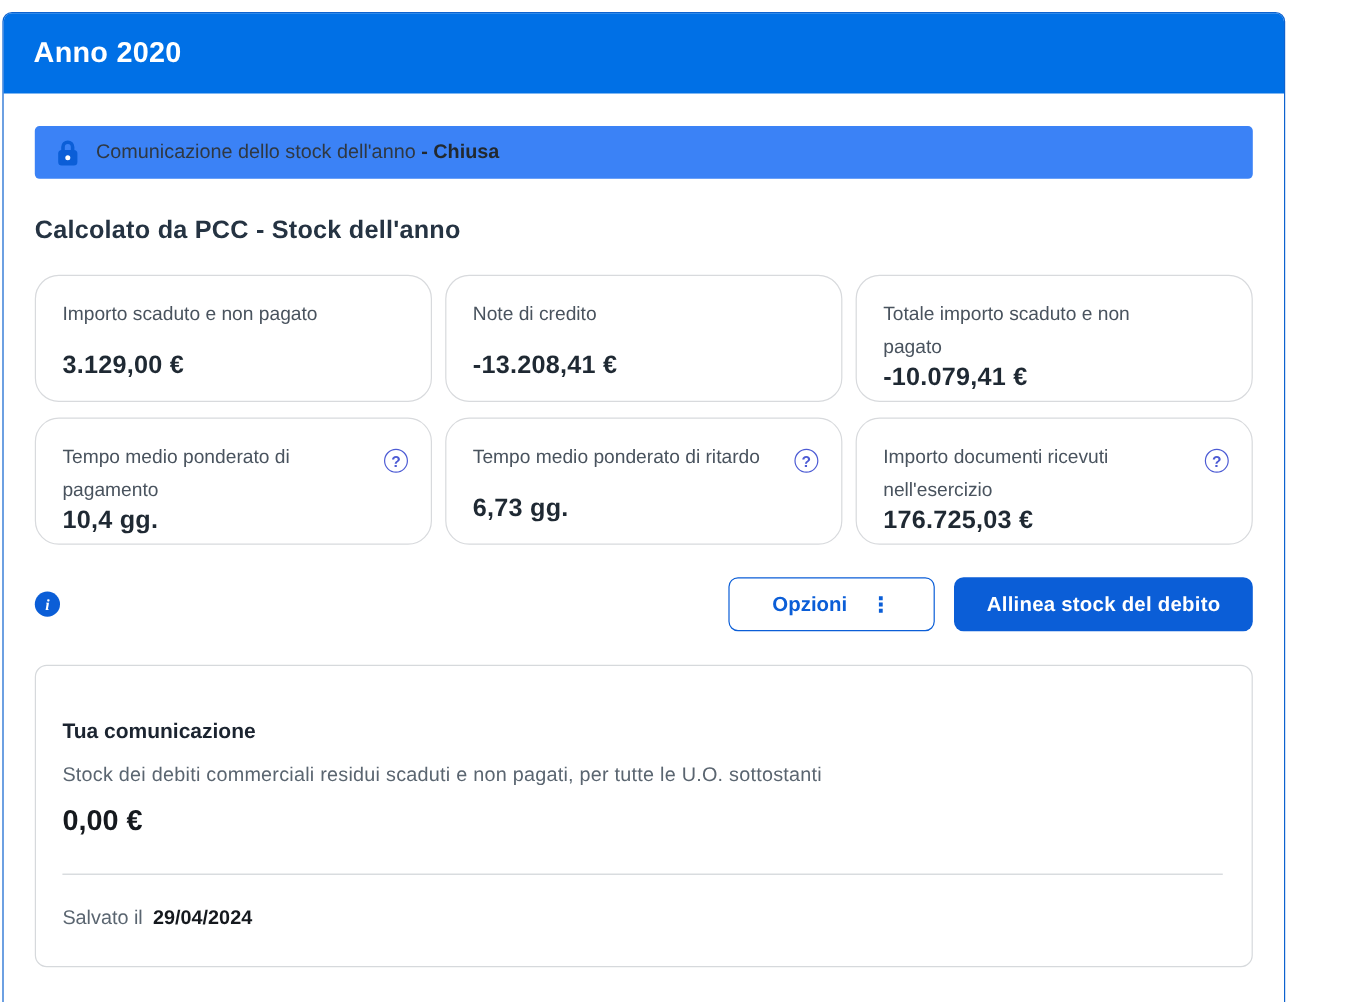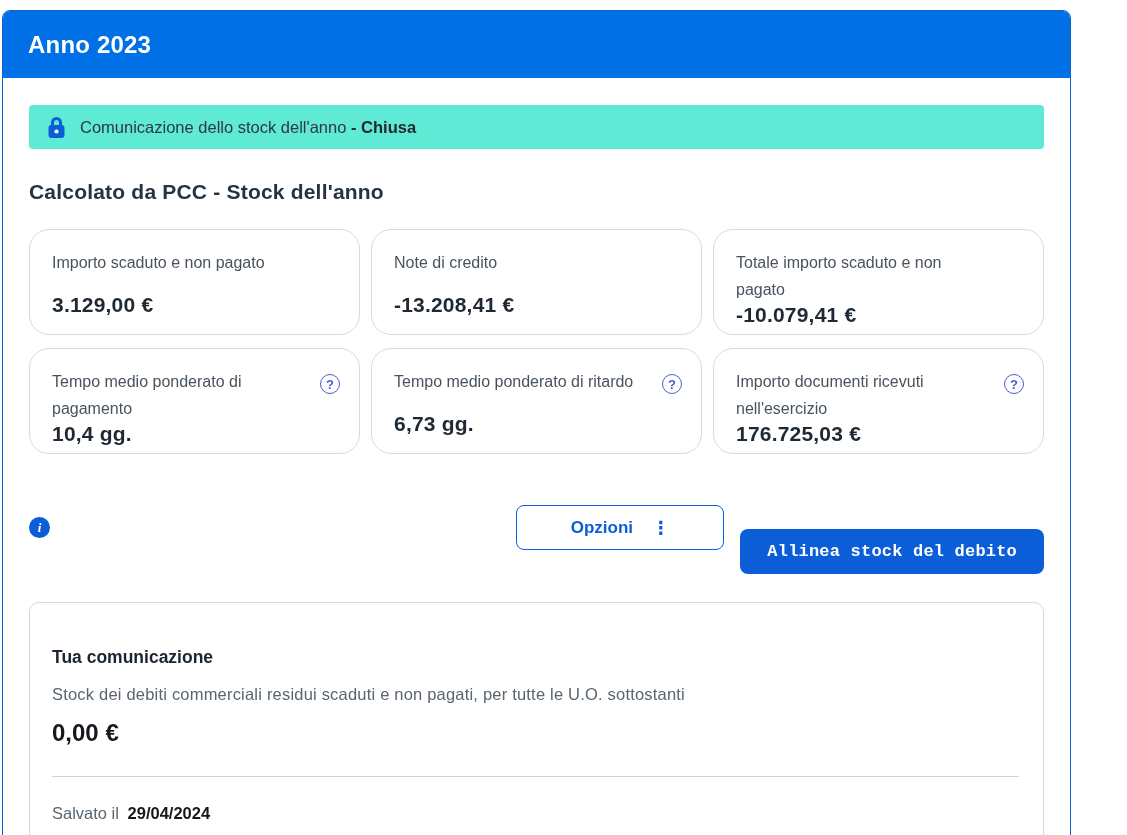--- a/index.html
+++ b/index.html
@@ -14,21 +14,21 @@
     border-radius:8px;background:#fff;box-sizing:border-box;
   }
   .panel-header{
     height:67px;background:var(--header-blue,#0070E6);
     border-radius:7px 7px 0 0;display:flex;align-items:center;
     padding:0 25px;cursor:pointer;
   }
   .panel-title{color:#fff;font-size:24px;font-weight:bold;letter-spacing:.2px;}
   .panel-body{padding:0 26px;}
   .status-bar{
-    margin-top:27px;height:44px;background:#5eead4;border-radius:4px;
+    margin-top:27px;height:44px;background:#3b82f6;border-radius:4px;
     display:flex;align-items:center;padding:0 18px;gap:14px;box-sizing:border-box;
   }
   .status-text{font-size:16.5px;color:#2F3842;}
   .status-text b{font-weight:bold;color:#22292F;}
   .section-title{
     margin-top:31px;font-size:21px;font-weight:bold;color:#253342;letter-spacing:.2px;
   }
   .cards{
     margin-top:25px;display:grid;grid-template-columns:repeat(3,1fr);
     gap:13px 11px;
@@ -57,50 +57,50 @@
   .info-icon{
     width:21px;height:21px;border-radius:50%;background:var(--primary-blue,#0B5ED7);
     color:#fff;font-size:13px;font-weight:bold;display:flex;align-items:center;
     justify-content:center;flex:0 0 auto;font-family:"Liberation Serif","DejaVu Serif",serif;
     font-style:italic;
   }
   .updated-text{margin-left:14px;font-size:17px;color:#5C6770;}
   .updated-text b{color:#15191E;font-weight:bold;margin-left:4px;}
   .actions{margin-left:auto;display:flex;align-items:center;gap:16px;}
   .btn-outline{
-    width:208px;height:45px;border:1.5px solid var(--primary-blue,#0B5ED7);
+    width:172px;height:45px;border:1.5px solid var(--primary-blue,#0B5ED7);
     border-radius:8px;background:#fff;color:var(--primary-blue,#0B5ED7);
     font-size:17px;font-weight:600;display:flex;align-items:center;justify-content:center;
     gap:19px;box-sizing:border-box;cursor:pointer;
     font-family:"Liberation Sans","DejaVu Sans",sans-serif;
   }
   .kebab{font-size:18px;font-weight:bold;line-height:1;}
   .btn-primary{
     height:45px;padding:0 27px;border:none;border-radius:8px;
     background:var(--primary-blue,#0B5ED7);color:#fff;font-size:17px;font-weight:bold;
     display:flex;align-items:center;justify-content:center;cursor:pointer;
-    letter-spacing:.2px;font-family:Liberation Mono, monospace;margin-top:48px;
+    letter-spacing:.2px;font-family:Liberation Sans, sans-serif;
   }
   .comm-card{
     margin-top:28px;border:1px solid #D6D9DC;border-radius:10px;
     padding:44px 24px 30px 22px;background:#fff;
   }
   .comm-title{font-size:17.5px;font-weight:bold;color:#1B2430;}
   .comm-desc{margin-top:17px;font-size:16.5px;color:#5A6570;letter-spacing:.2px;}
   .comm-value{margin-top:15px;font-size:24px;font-weight:bold;color:#15191E;}
   .comm-divider{margin-top:29px;border:none;border-top:1px solid #D0D4D8;height:0;}
   .comm-saved{margin-top:27px;font-size:16.5px;color:#5A6570;}
   .comm-saved b{color:#15191E;font-weight:bold;margin-left:4px;}
 </style>
 </head>
 <body>
 
 <div class="panel">
   <div class="panel-header">
-    <span class="panel-title">Anno 2023</span>
+    <span class="panel-title">Anno 2020</span>
   </div>
 
   <div class="panel-body">
 
     <div class="status-bar">
       <span style="display:flex;">
         <svg width="19" height="23" viewBox="0 0 19 23">
           <path d="M5.5 10 V6.5 a4 4 0 0 1 8 0 V10" fill="none" stroke="#0B5ED7" stroke-width="3" stroke-linecap="round"></path>
           <rect x="1.5" y="9" width="16" height="13" rx="3" fill="#0B5ED7"></rect>
           <circle cx="9.5" cy="15.5" r="2.1" fill="#fff"></circle>

